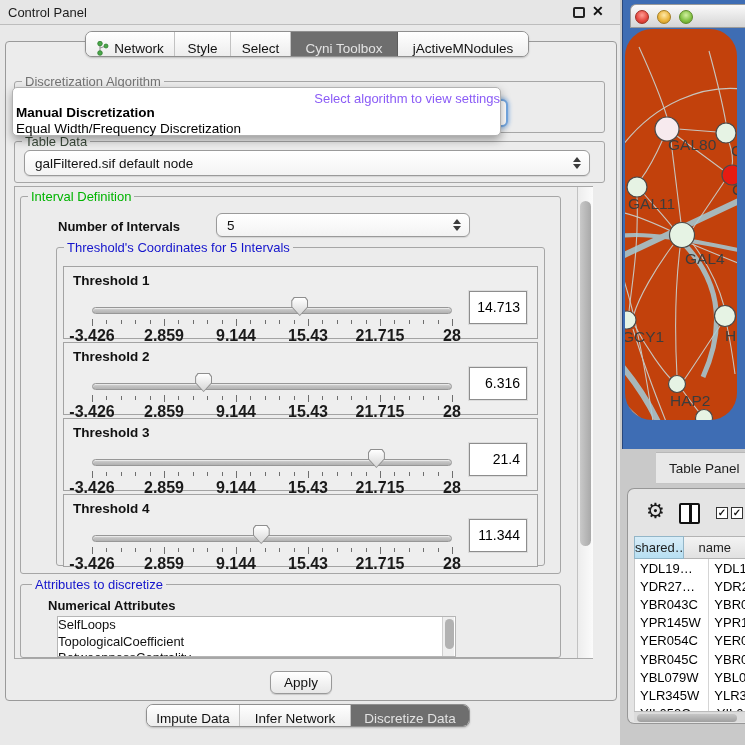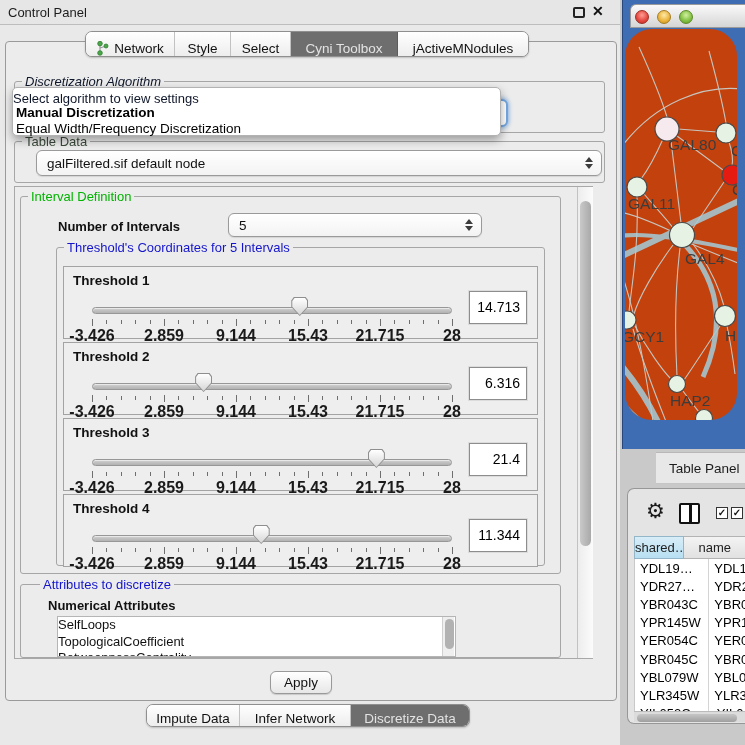--- a/index.html
+++ b/index.html
@@ -21,36 +21,36 @@
   .seg:last-child{border-right:none;}
   .seg.active{background:#6e6e6e;color:#e3e3e3;border-right-color:#5c5c5c;}
   .top-tabs{left:85px;top:31px;height:26px;}
   .bottom-tabs{left:146px;top:704px;height:23px;}
 
   
   .group{position:absolute;border:1px solid #a6a6a6;border-radius:3px;}
   .group-title{position:absolute;font-size:13px;background:#ececec;padding:0 3px;white-space:nowrap;z-index:2;}
   .t-green{color:#00b400;}
   .t-blue{color:#1414cc;}
-  .t-dimgreen{color:#0f172a;font-style:italic;}
+  .t-dimgreen{color:#737373;}
   .t-dark{color:#3a4a3a;}
 
   
-  .combo{position:absolute;background:linear-gradient(#ffffff,#f3f3f3);border:1px solid #9a9a9a;border-radius:6px;box-shadow:0 1px 1px rgba(0,0,0,.1);margin-left:12px;}
+  .combo{position:absolute;background:linear-gradient(#ffffff,#f3f3f3);border:1px solid #9a9a9a;border-radius:6px;box-shadow:0 1px 1px rgba(0,0,0,.1);}
   .combo .val{position:absolute;left:10px;top:50%;transform:translateY(-50%);font-size:13.5px;color:#111;white-space:nowrap;}
   .combo .stepper{position:absolute;right:8px;top:50%;transform:translateY(-50%);display:flex;flex-direction:column;align-items:center;gap:2px;}
   .arr-up{width:0;height:0;border-left:4px solid transparent;border-right:4px solid transparent;border-bottom:5px solid #3c3c3c;}
   .arr-dn{width:0;height:0;border-left:4px solid transparent;border-right:4px solid transparent;border-top:5px solid #3c3c3c;}
 
   
   .combo-focus{position:absolute;left:24px;top:99px;width:484px;height:28px;background:#fff;border:2px solid #74a7e0;border-radius:6px;box-shadow:0 0 4px 1px #8ab4e4;z-index:5;}
 
   
   .popup{position:absolute;left:12px;top:87px;width:489px;height:49px;background:#ffffff;border:1px solid #b2b2b2;border-radius:5px;box-shadow:0 4px 10px rgba(0,0,0,.35);z-index:30;}
-  .popup .hint{position:absolute;left:0;right:0;top:3px;text-align:left;font-size:13px;color:#0f172a;}
+  .popup .hint{position:absolute;left:0;right:0;top:3px;text-align:right;font-size:13px;color:#8b5cf6;}
   .popup .opt-bold{position:absolute;left:3px;top:17px;font-size:13.5px;font-weight:bold;color:#000;}
   .popup .opt{position:absolute;left:3px;top:33px;font-size:13.5px;color:#000;}
 
   
   .scrollpane{position:absolute;left:14px;top:186px;width:579px;height:473px;border:1px solid #a8a8a8;background:#ececec;}
   .vscroll{position:absolute;left:562px;top:0;width:16px;height:471px;background:linear-gradient(to right,#ededed,#fbfbfb);border-left:1px solid #c2c2c2;}
   .vscroll .vthumb{position:absolute;left:2px;top:14px;width:11px;height:345px;border-radius:6px;background:linear-gradient(to right,#c9c9c9,#a9a9a9);}
 
   .bold-label{position:absolute;font-size:13px;font-weight:bold;color:#111;white-space:nowrap;}
 
@@ -349,21 +349,21 @@
         <div class="ticklab" style="left: 100px;">2.859</div>
         <div class="ticklab" style="left: 172px;">9.144</div>
         <div class="ticklab" style="left: 244px;">15.43</div>
         <div class="ticklab" style="left: 316px;">21.715</div>
         <div class="ticklab" style="left: 388px;">28</div>
       </div>
     <div class="value-box">11.344</div>
   </div>
 
   <div class="group" style="left:20px;top:584px;width:541px;height:74px"></div>
-  <div class="group-title t-blue" style="left:40px;top:577px">Attributes to discretize</div>
+  <div class="group-title t-blue" style="left:32px;top:577px">Attributes to discretize</div>
   <div class="bold-label" style="left:48px;top:598px">Numerical Attributes</div>
   <div class="attr-list">
     <div class="attr-list-items">
         <div class="attr-item">SelfLoops</div>
         <div class="attr-item">TopologicalCoefficient</div>
         <div class="attr-item">BetweennessCentrality</div>
       </div>
     <div class="attr-scroll">
         <div class="athumb"></div>
       </div>

